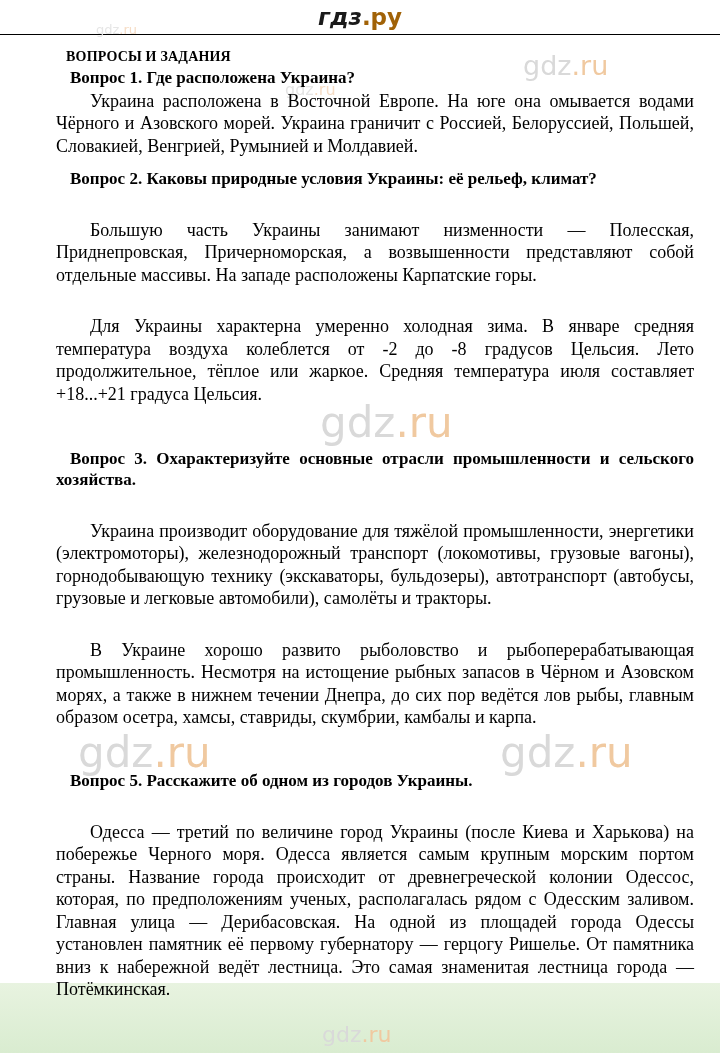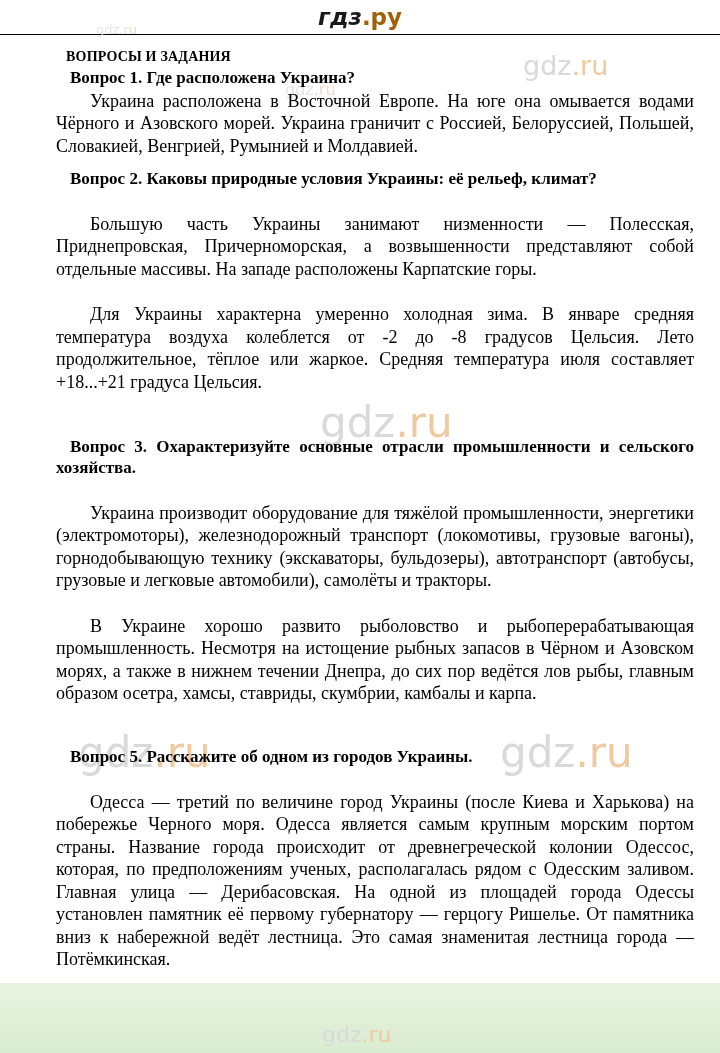--- a/index.html
+++ b/index.html
@@ -70,21 +70,21 @@
 
   p.para {
     font-size: 18px;
     line-height: 1.25;
     text-align: justify;
     text-indent: 34px;
     margin: 0 0 1px 0;
     hyphens: none;
   }
   p.para.gap {
-    margin-top: 23px;
+    margin-top: 29px;
   }
 
   
   .wm {
     position: absolute;
     font-family: "DejaVu Sans", sans-serif;
     font-weight: normal;
     color: #d9d9d9;
     z-index: 1;
     pointer-events: none;

